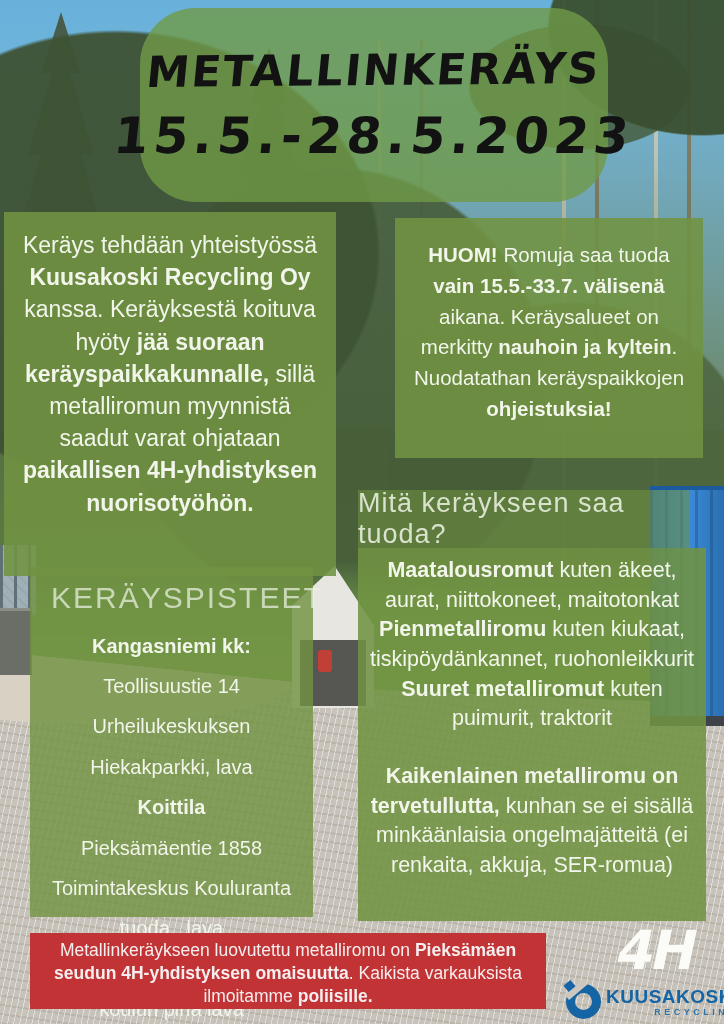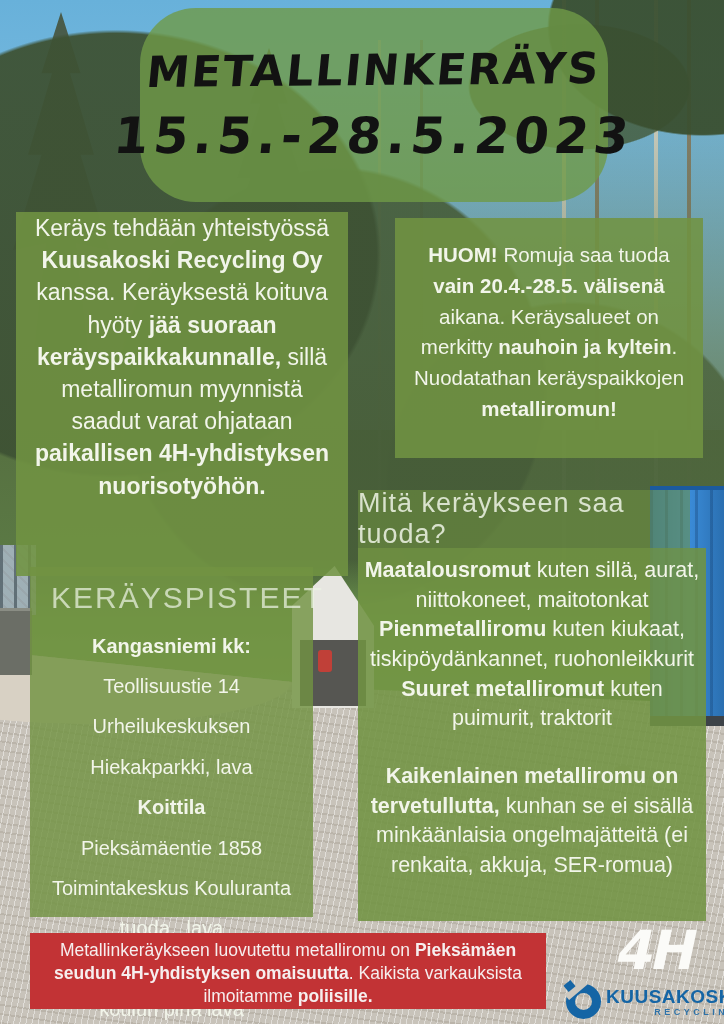--- a/index.html
+++ b/index.html
@@ -70,21 +70,21 @@
      background:rgba(111,154,71,.8);border-radius:56px;z-index:2;
      display:flex;flex-direction:column;align-items:center;justify-content:center;}
   .title{font-family:"DejaVu Sans",sans-serif;font-weight:800;font-size:43px;
      letter-spacing:2px;color:var(--title-black);transform:skewX(-6deg) rotate(-.5deg);}
   .dates{font-family:"DejaVu Sans",sans-serif;font-weight:800;font-size:50px;
      letter-spacing:5px;color:var(--title-black);transform:skewX(-6deg);margin-top:12px;}
 
   .text-box{position:absolute;z-index:2;color:var(--text-white);text-align:center;
      background:rgba(113,147,66,.88);box-sizing:border-box;}
   .seg-b{font-weight:700;}
-  .intro{left:16px;top:212px;width:332px;height:364px;padding:0 8px;
+  .intro{left:4px;top:212px;width:332px;height:364px;padding:17px 8px;
      font-size:23px;line-height:1.4;}
   .notice{left:395px;top:218px;width:308px;height:240px;padding:22px 12px;
      font-size:20.5px;line-height:1.5;}
   .points{left:30px;top:567px;width:283px;height:350px;padding:10px 21px;
      font-size:20px;line-height:1.42;background:rgba(113,147,66,.82);}
   .pale-heading{font-size:30px;letter-spacing:2px;color:rgba(236,243,227,.72);
      font-weight:400;margin-bottom:2px;}
   .line{white-space:pre;margin-top:12px;}
   .line.bold{font-weight:700;}
   .items-head{left:358px;top:490px;width:332px;height:58px;z-index:2;position:absolute;
@@ -132,21 +132,21 @@
   <div class="bg tent-junk"></div>
   <div class="bg container-blue"></div>
 
   <div class="header-box">
     <div class="title">METALLINKERÄYS</div>
     <div class="dates">15.5.-28.5.2023</div>
   </div>
 
   <div class="text-box intro"><span>Keräys tehdään yhteistyössä </span><span class="seg-b">Kuusakoski Recycling Oy</span><span> kanssa. Keräyksestä koituva hyöty </span><span class="seg-b">jää suoraan keräyspaikkakunnalle,</span><span> sillä metalliromun myynnistä saadut varat ohjataan </span><span class="seg-b">paikallisen 4H-yhdistyksen nuorisotyöhön.</span></div>
 
-  <div class="text-box notice"><span class="seg-b">HUOM!</span><span> Romuja saa tuoda </span><span class="seg-b">vain 20.4.-28.5. välisenä</span><span> aikana. Keräysalueet on merkitty </span><span class="seg-b">nauhoin ja kyltein</span><span>. Nuodatathan keräyspaikkojen </span><span class="seg-b">metalliromun!</span></div>
+  <div class="text-box notice"><span class="seg-b">HUOM!</span><span> Romuja saa tuoda </span><span class="seg-b">vain 15.5.-33.7. välisenä</span><span> aikana. Keräysalueet on merkitty </span><span class="seg-b">nauhoin ja kyltein</span><span>. Nuodatathan keräyspaikkojen </span><span class="seg-b">ohjeistuksia!</span></div>
 
   <div class="text-box points">
     <div class="pale-heading">KERÄYSPISTEET</div>
     <div>
         <div class="line bold">Kangasniemi kk:</div>
         <div class="line">Teollisuustie 14</div>
         <div class="line">Urheilukeskuksen</div>
         <div class="line">Hiekakparkki, lava</div>
         <div class="line bold">Koittila</div>
         <div class="line">Pieksämäentie 1858</div>
@@ -155,21 +155,21 @@
         <div class="line">Vuojalahdentie 16,</div>
         <div class="line">koulun piha lava</div>
       </div>
   </div>
 
   <div class="items-head">
     <div class="pale-heading">Mitä keräykseen saa tuoda?</div>
   </div>
 
   <div class="text-box items">
-    <div><span class="seg-b">Maatalousromut</span><span> kuten sillä, aurat, niittokoneet, maitotonkat</span><br><span class="seg-b">Pienmetalliromu</span><span> kuten kiukaat, tiskipöydänkannet, ruohonleikkurit</span><br><span class="seg-b">Suuret metalliromut</span><span> kuten puimurit, traktorit</span></div>
+    <div><span class="seg-b">Maatalousromut</span><span> kuten äkeet, aurat, niittokoneet, maitotonkat</span><br><span class="seg-b">Pienmetalliromu</span><span> kuten kiukaat, tiskipöydänkannet, ruohonleikkurit</span><br><span class="seg-b">Suuret metalliromut</span><span> kuten puimurit, traktorit</span></div>
     <div class="para-gap"></div>
     <div><span class="seg-b">Kaikenlainen metalliromu on tervetullutta,</span><span> kunhan se ei sisällä minkäänlaisia ongelmajätteitä (ei renkaita, akkuja, SER-romua)</span></div>
   </div>
 
   <div class="footer-box"><span>Metallinkeräykseen luovutettu metalliromu on </span><span class="seg-b">Pieksämäen seudun 4H-yhdistyksen omaisuutta</span><span>. Kaikista varkauksista ilmoitamme </span><span class="seg-b">poliisille.</span></div>
 
   <div class="fourh">4H</div>
 
   <div class="kuusakoski">
     <span class="kring"></span>

